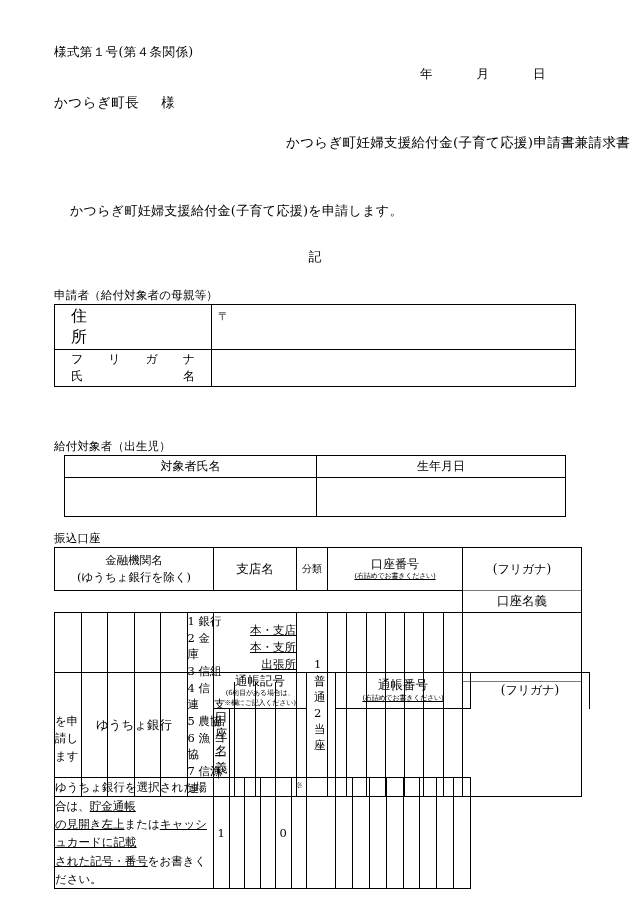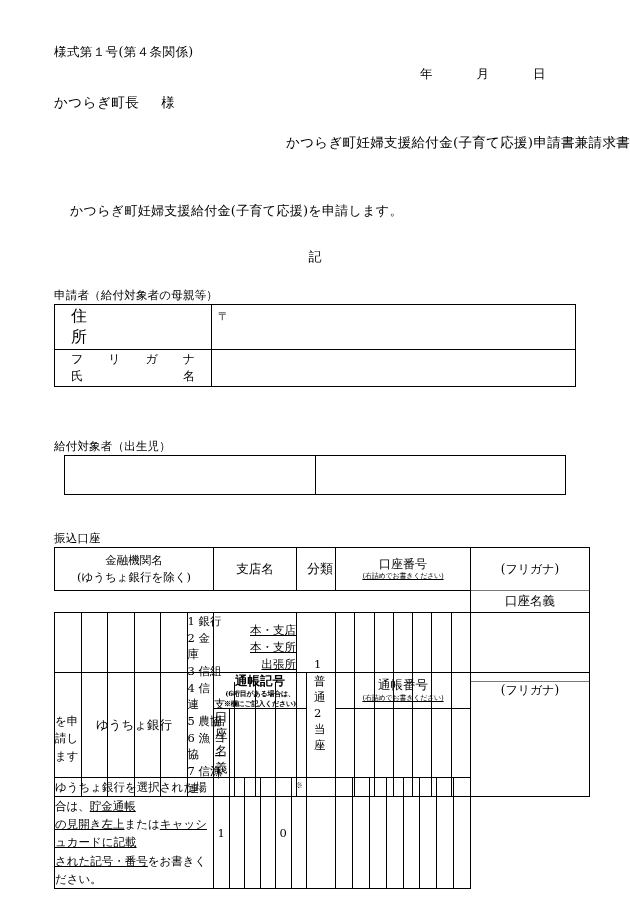--- a/index.html
+++ b/index.html
@@ -224,20 +224,24 @@
         <span></span>
       </td>
     </tr>
   </tbody>
     </table>
 
   <div class="section-caption" style="left:54px; top:439px;">給付対象者（出生児）</div>
 
   <table class="grid" id="tbl-newborn">
     <tbody>
+        <tr>
+      <td class="c" style="width:251px; height:21px; font-size:12px;">対象者氏名</td>
+      <td class="c" style="height:21px; font-size:12px;">生年月日</td>
+    </tr>
     <tr>
       <td style="height:38px;">
         <span></span>
       </td>
       <td>
         <span></span>
       </td>
     </tr>
   </tbody>
     </table>
@@ -246,21 +250,21 @@
 
   <table class="grid" id="tbl-bank">
 
     <tbody>
         <tr>
       <td class="c th-2line" colspan="6" style="width:158px; height:42px;">
         <div>金融機関名</div>
         <div>(ゆうちょ銀行を除く)</div>
       </td>
       <td class="c" colspan="4" style="width:82px; font-size:12.5px;">支店名</td>
-      <td class="c" style="width:30px; font-size:13px;padding-left:8px;">分類</td>
+      <td class="c" style="width:30px; font-size:10px;">分類</td>
       <td class="c" colspan="7" style="width:134px;">
         <div style="font-size:12px; line-height:1.35;">口座番号</div>
         <div class="tiny">
           <span class="tiny-u">(右詰めでお書きください)</span>
         </div>
       </td>
       <td class="nb-b c" style="width:118px; height:21px; font-size:12px;">(フリガナ)</td>
     </tr>
     <tr>
       <td class="nb-t nb-b nb-l nb-r" style="height:0; border:none;"></td>
@@ -331,21 +335,21 @@
         <span></span>
       </td>
     </tr>
   </tbody>
     </table>
 
   <table class="grid" id="tbl-post">
     <tbody>
         <tr>
       <td class="c" rowspan="2" style="width:158px; height:42px; font-size:12.5px;">ゆうちょ銀行</td>
-      <td class="c" colspan="6" style="width:92px;font-weight:bold;">
+      <td class="c" colspan="6" style="width:92px;">
         <div style="font-size:12.5px; line-height:1.3;">通帳記号</div>
         <div class="tiny">
           <div>(6桁目がある場合は、</div>
           <div>※欄にご記入ください)</div>
         </div>
       </td>
       <td rowspan="2" style="width:28px;"></td>
       <td class="c" colspan="8" style="width:134px;">
         <div style="font-size:12.5px; line-height:1.35;">通帳番号</div>
         <div class="tiny">

